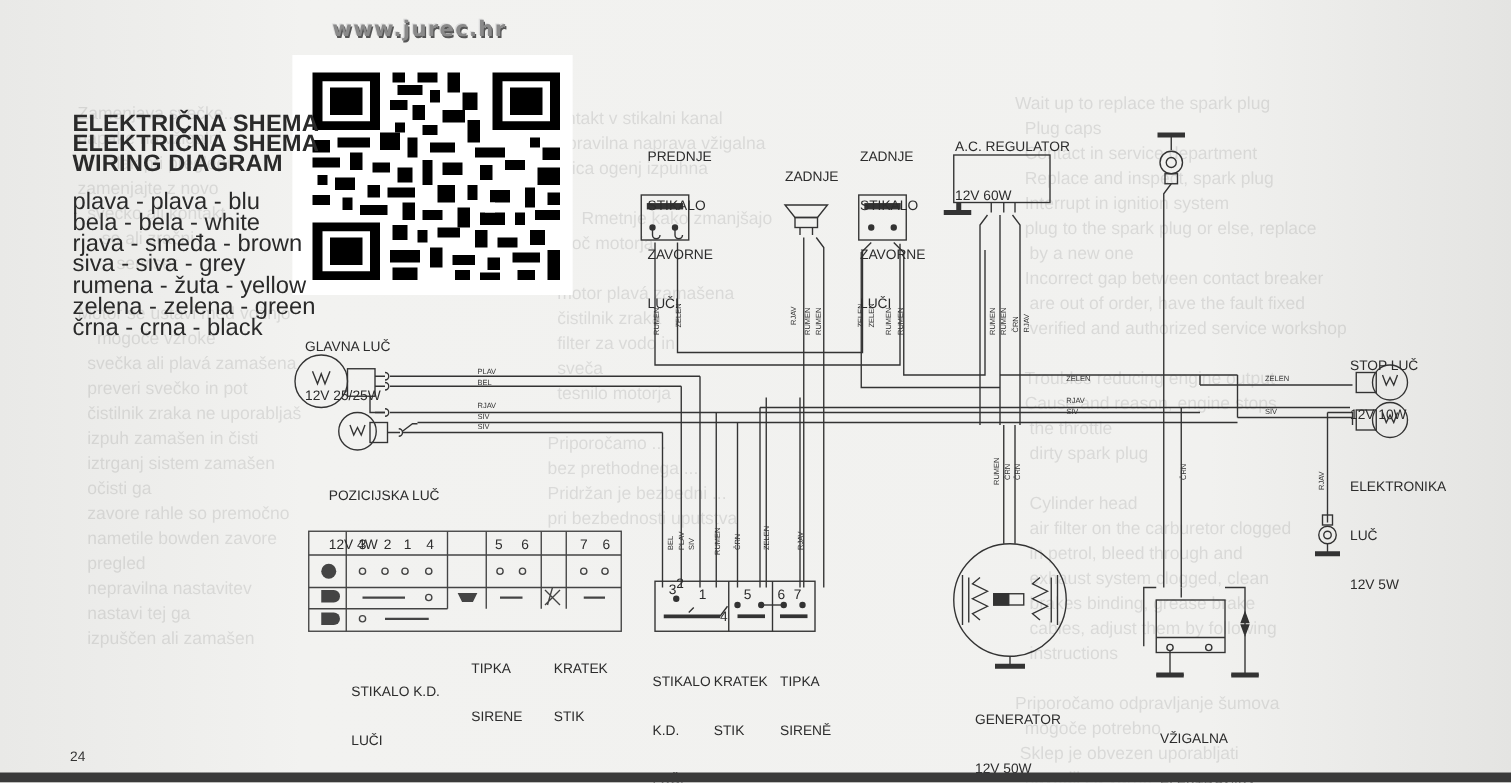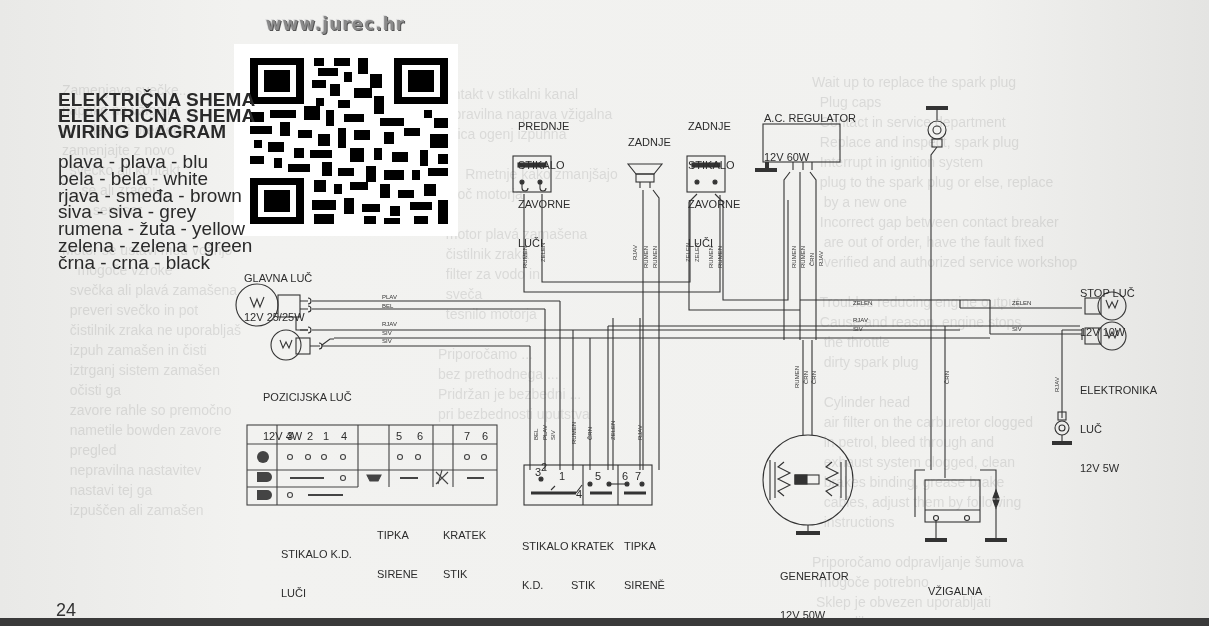--- a/index.html
+++ b/index.html
@@ -25,21 +25,21 @@
   .legend .item { font-size: 19px; line-height: 16.8px; color: #2a2a2a; }
   .watermark {
     position: absolute; left: 213px; top: 14px; width: 245px; height: 22px;
     font-family: "DejaVu Sans", sans-serif; font-weight: bold; font-size: 17px;
     color: #8a8a8a; letter-spacing: 1px;
     text-shadow: 1px 1px 0 #555, -1px -1px 0 #ddd;
     text-align: center;
   }
   .qr { position: absolute; left: 234px; top: 44px; width: 224px; height: 192px; background: #fff; }
   .lbl { position: absolute; font-size: 11px; line-height: 13px; color: #2c2c2c; white-space: pre; }
-  .page-number { position: absolute; left: 56px; top: 600px; font-size: 18px; color: #333; }
+  .page-number { position: absolute; left: 56px; top: 600px; font-size: 11px; color: #333; }
   svg.diagram { position: absolute; left: 0; top: 0; }
 </style>
 </head>
 <body>
 
 <div class="page">
 
   <div class="ghost" style="left:62px;top:80px;">Zamenjava svečke..
 napake na vžigalni
        tlak pri pregledu

